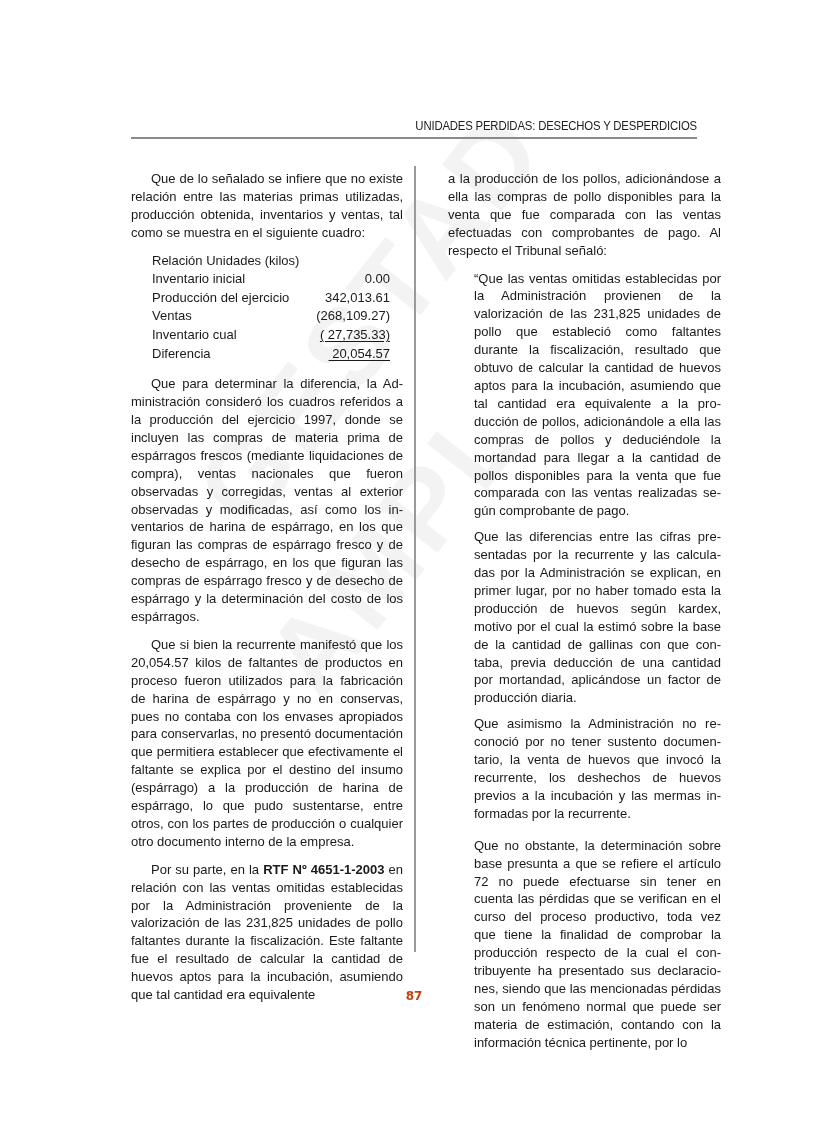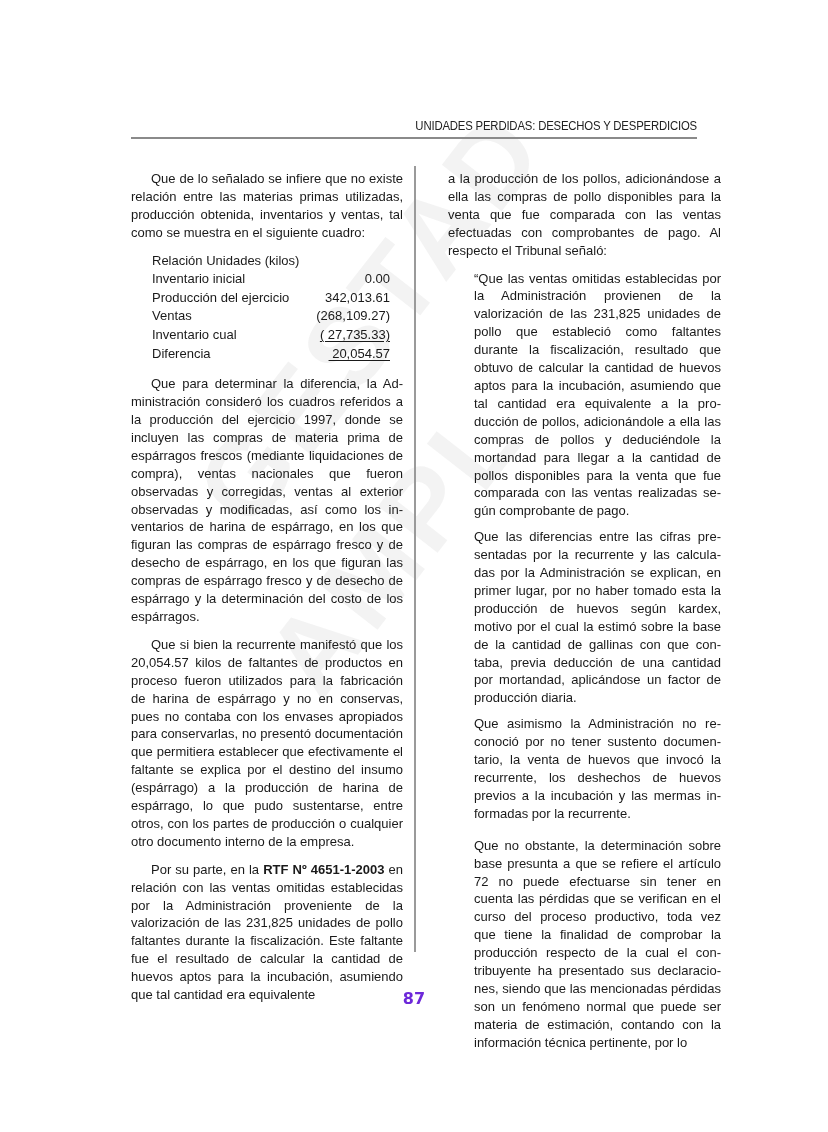--- a/index.html
+++ b/index.html
@@ -21,21 +21,21 @@
   .col .quote p { margin: 0 0 8px 0; }
   b { font-weight: bold; }
 
   .tbl { margin: 2px 0 12px 21px; width: 238px; }
   .tbl .row { display: flex; justify-content: space-between; height: 18.6px; }
   .tbl .row .val { text-align: left; }
   .tbl .u { text-decoration: underline; text-underline-offset: 2px; }
   .tbl .pre { white-space: pre; }
 
   .folio { position: absolute; left: 0; width: 828px; top: 989px; text-align: center;
-           font-family: "DejaVu Sans", sans-serif; font-weight: bold; font-size: 16px; color: #6d28d9; }
+           font-family: "DejaVu Sans", sans-serif; font-weight: bold; font-size: 12px; color: #c2410c; }
 
   .watermark { position: absolute; left: 170px; top: 470px; font-size: 110px; font-weight: bold;
                color: rgba(160,160,160,0.13); transform: rotate(-52deg); transform-origin: left top;
                white-space: nowrap; letter-spacing: 6px; pointer-events: none; }
   .watermark2 { position: absolute; left: 240px; top: 640px; font-size: 110px; font-weight: bold;
                color: rgba(160,160,160,0.13); transform: rotate(-52deg); transform-origin: left top;
                white-space: nowrap; letter-spacing: 6px; pointer-events: none; }
 </style>
 </head>
 <body>

